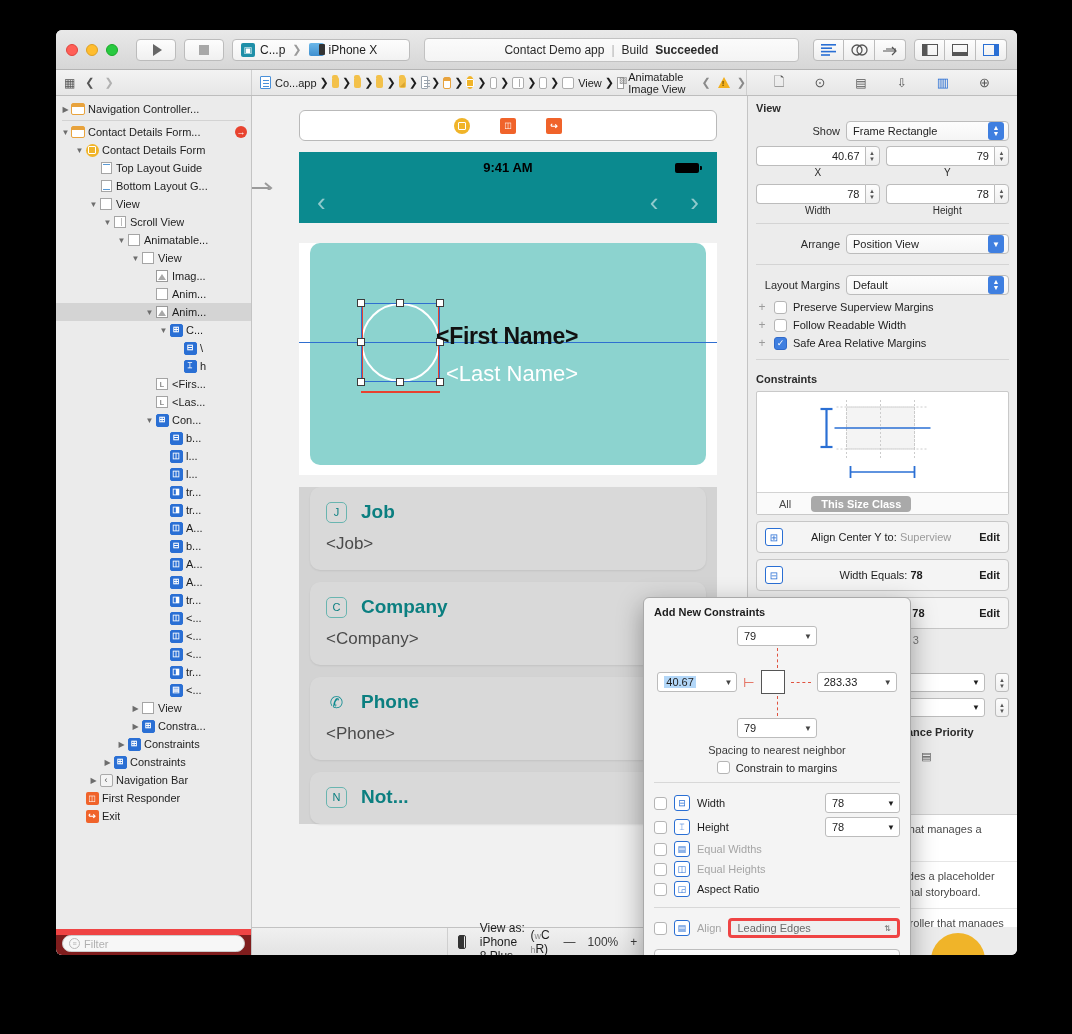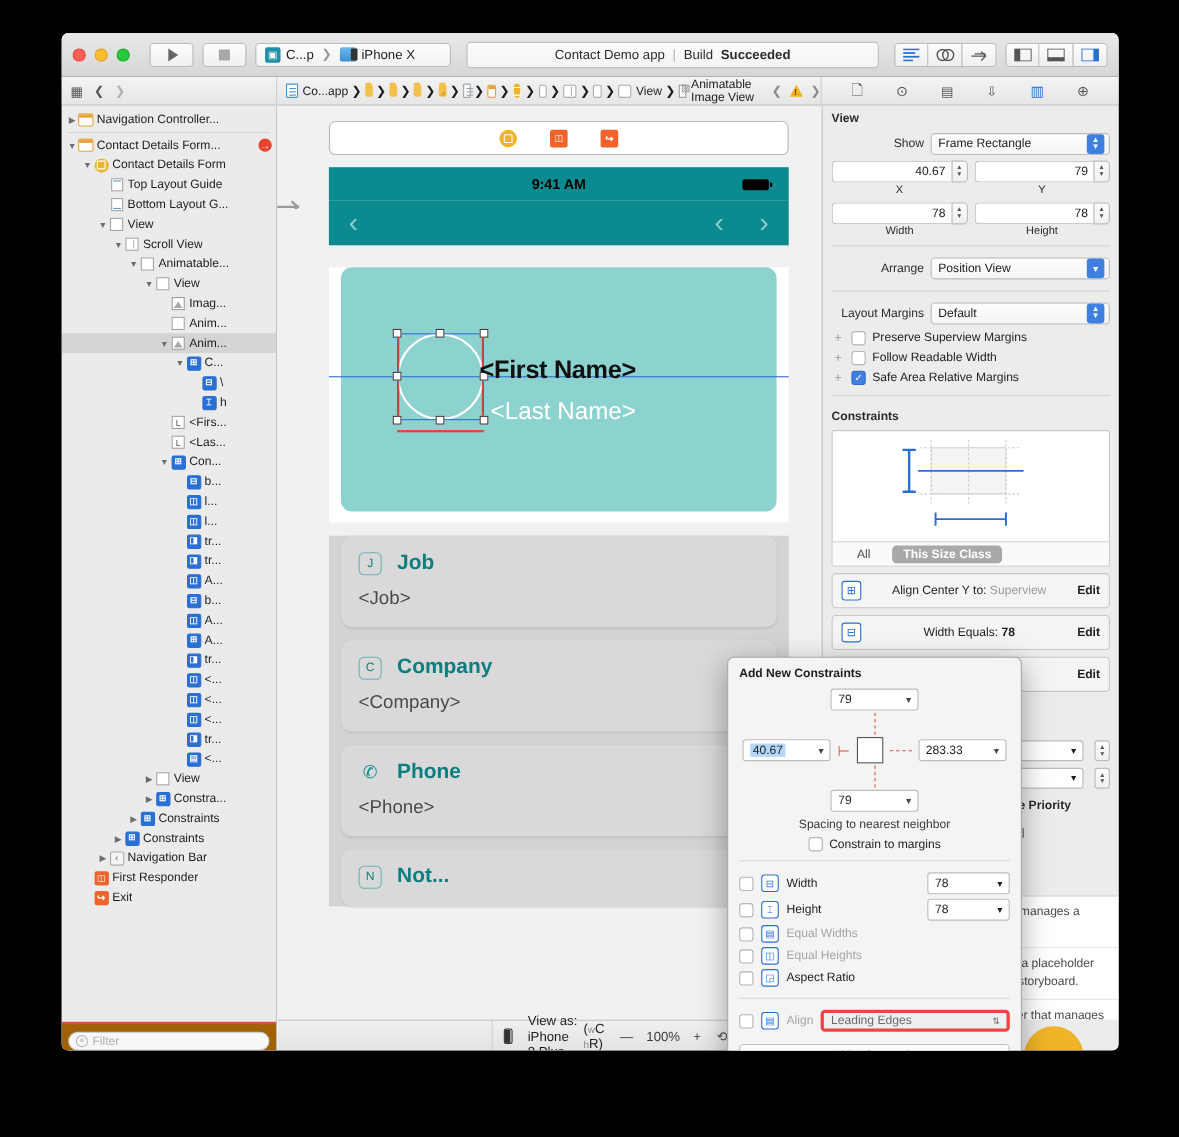--- a/index.html
+++ b/index.html
@@ -137,21 +137,21 @@
   .i-scroll{width:12px;height:12px;border:1.5px solid #a5a5a5;background:#fff;position:relative;}
   .i-scroll:after{content:"";position:absolute;right:1px;top:1px;bottom:1px;width:2px;border-left:1px solid #bbb;}
   .i-img{width:12px;height:12px;border:1.2px solid #9a9a9a;background:#fff;position:relative;overflow:hidden;}
   .i-img:after{content:"";position:absolute;left:1px;bottom:1px;width:0;height:0;border-left:4px solid transparent;border-right:4px solid transparent;border-bottom:6px solid #a8a8a8;}
   .i-blue{width:13px;height:13px;border:1.5px solid #2a6fd4;border-radius:2px;background:#2a6fd4;display:flex;align-items:center;justify-content:center;color:#fff;font-size:8px;font-weight:bold;line-height:1;}
   .i-label{width:12px;height:12px;border:1.2px solid #a3a3a3;background:#fff;font-size:8px;display:flex;align-items:center;justify-content:center;color:#555;}
   .i-fr{width:13px;height:13px;background:#f0632a;border-radius:2px;display:flex;align-items:center;justify-content:center;color:#fff;font-size:8px;}
   .i-exit{width:13px;height:13px;background:#f0632a;border-radius:2px;display:flex;align-items:center;justify-content:center;color:#fff;font-size:9px;font-weight:bold;}
   .i-navbar{width:13px;height:13px;border:1.2px solid #a9a9a9;background:#f4f4f4;border-radius:2px;display:flex;align-items:center;justify-content:center;color:#555;font-size:9px;}
 
-  .filterbar{height:26px;border-top:2px solid #ef4444;display:flex;align-items:flex-end;padding:0 6px;background:#a16207;}
+  .filterbar{height:26px;border-top:6px solid #ef4444;display:flex;align-items:flex-start;padding:0 6px;background:#7f1d1d;}
   .filterfield{flex:1;height:17px;border:1px solid #cdcdcd;border-radius:9px;background:#f7f7f7;display:flex;align-items:center;gap:4px;padding:0 6px;color:#b0b0b0;font-size:11px;}
   .fcircle{width:11px;height:11px;border-radius:50%;border:1px solid #b8b8b8;display:flex;align-items:center;justify-content:center;font-size:7px;color:#b0b0b0;}
 
   
   .canvas-wrap{flex:1;background:#f1f1f1;position:relative;overflow:hidden;display:flex;flex-direction:column;}
   .canvas{flex:1;position:relative;overflow:hidden;}
   .scene-toolbar{
     position:absolute;left:47px;top:14px;width:418px;height:31px;
     background:#fff;border:1px solid #b9b9b9;border-radius:6px;
     display:flex;align-items:center;justify-content:center;gap:30px;
@@ -237,21 +237,21 @@
   .seg3 .s{width:22px;height:16px;display:flex;align-items:center;justify-content:center;color:#555;font-size:11px;}
   .seg3 .s.on{color:#2a6fd4;}
 
   
   .lib-list{position:absolute;left:0;right:0;bottom:28px;top:718px;background:#fff;border-top:1px solid #d0d0d0;overflow:hidden;}
   .lib-item{padding:7px 10px;border-bottom:1px solid #e6e6e6;font-size:11px;color:#4a4a4a;line-height:1.45;}
   .lib-item b{color:#1d1d1d;}
 
   
   .popup{
-    position:absolute;left:605px;top:567px;width:268px;
+    position:absolute;left:587px;top:567px;width:268px;
     background:#f4f4f4;border:1px solid #a9a9a9;border-radius:6px;
     box-shadow:0 8px 26px rgba(0,0,0,.35);
     padding:8px 10px 10px;z-index:50;
   }
   .pop-title{font-size:11px;font-weight:bold;margin-bottom:8px;}
   .spin{
     height:20px;border:1px solid #bcbcbc;border-radius:3px;background:#fff;
     display:flex;align-items:center;padding:0 4px 0 6px;font-size:11px;
   }
   .spin .arr{margin-left:auto;font-size:8px;color:#444;}

